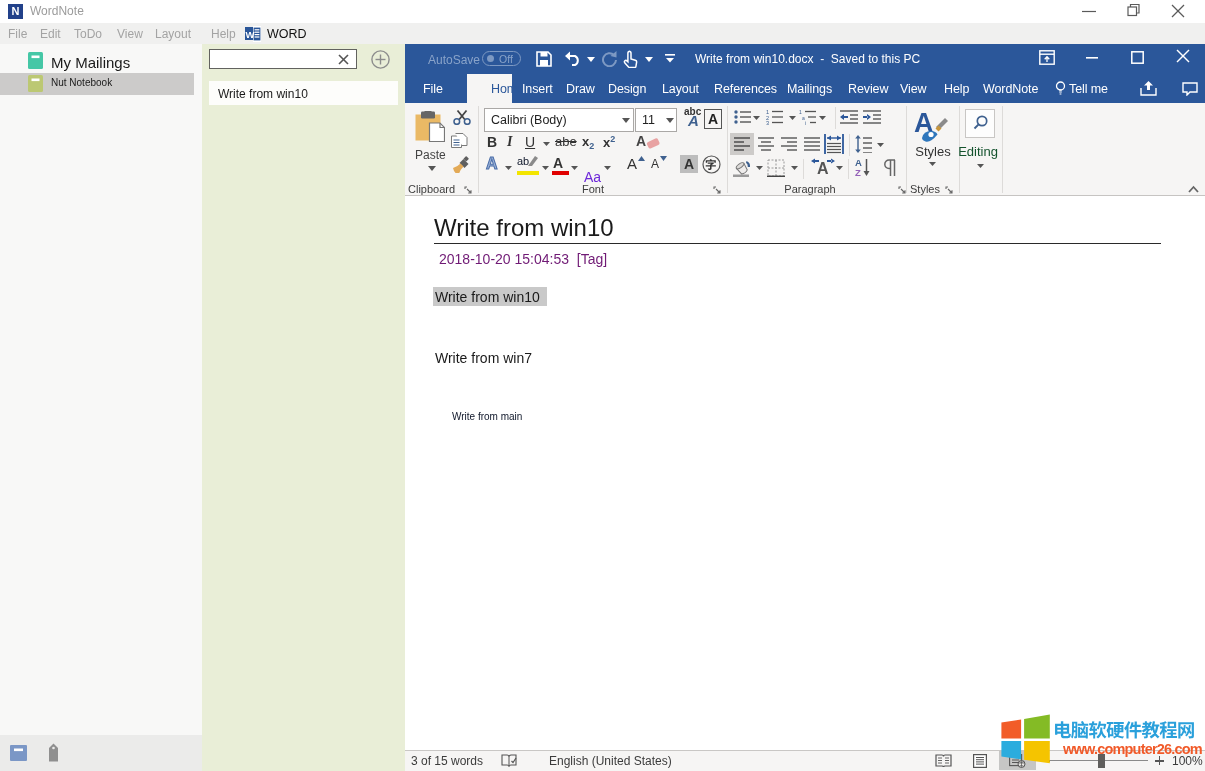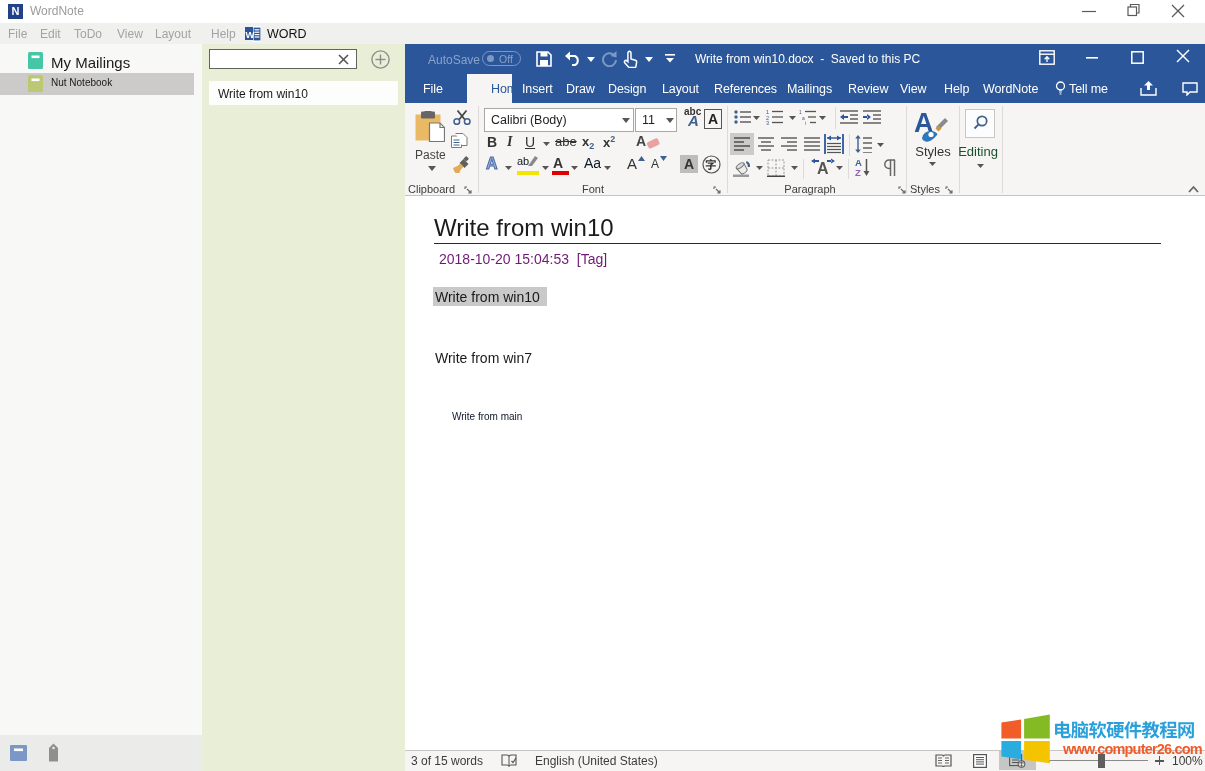--- a/index.html
+++ b/index.html
@@ -265,21 +265,21 @@
       </svg>
     <div class="a" style="left:112px;top:68px;width:22px;height:4px;background:#f3e500"></div>
     <svg class="a" style="left:137px;top:63px" width="7" height="4" viewBox="0 0 7 4">
         <path d="M0 0 h7 l-3.5 4 z" fill="#555"></path>
       </svg>
     <div class="a" style="left:148px;top:52px;font-size:14px;font-weight:bold;color:#333">A</div>
     <div class="a" style="left:147px;top:68px;width:17px;height:4px;background:#e00000"></div>
     <svg class="a" style="left:166px;top:63px" width="7" height="4" viewBox="0 0 7 4">
         <path d="M0 0 h7 l-3.5 4 z" fill="#555"></path>
       </svg>
-    <div class="a" style="left:179px;top:52px;font-size:14px;color:#0f172a">Aa</div>
+    <div class="a" style="left:179px;top:66px;font-size:14px;color:#6d28d9">Aa</div>
     <svg class="a" style="left:199px;top:63px" width="7" height="4" viewBox="0 0 7 4">
         <path d="M0 0 h7 l-3.5 4 z" fill="#555"></path>
       </svg>
     <div class="a" style="left:222px;top:52px;font-size:15px;color:#333">A</div>
     <svg class="a" style="left:233px;top:53px" width="7" height="5" viewBox="0 0 7 5">
         <path d="M3.5 0 L7 5 H0 Z" fill="#3f618f"></path>
       </svg>
     <div class="a" style="left:246px;top:54px;font-size:12px;color:#333">A</div>
     <svg class="a" style="left:255px;top:53px" width="7" height="5" viewBox="0 0 7 5">
         <path d="M0 0 H7 L3.5 5 Z" fill="#3f618f"></path>
@@ -532,21 +532,21 @@
     <div class="a" style="left:47px;top:215px;font-size:10px;color:#0f172a">Write from main</div>
   </div>
 
   <div class="a" id="status" style="left:0;top:706px;width:800px;height:21px;background:#f6f5f4;border-top:1px solid #c9c7c5;font-size:12px;color:#3b3b3b">
     <span class="a" style="left:6px;top:3px">3 of 15 words</span>
     <svg class="a" style="left:96px;top:3px" width="16" height="13" viewBox="0 0 16 13">
       <path d="M1 1 h5 a2 2 0 0 1 2 2 a2 2 0 0 1 2-2 h5 v10 h-5 a2 2 0 0 0-2 1.5 a2 2 0 0 0-2-1.5 h-5 z" fill="none" stroke="#555" stroke-width="1.1"></path>
       <line x1="8" y1="3" x2="8" y2="11" stroke="#555" stroke-width="1"></line>
       <path d="M10.5 7 l1.5 1.5 L15 4" fill="none" stroke="#555" stroke-width="1.2"></path>
     </svg>
-    <span class="a" style="left:130px;top:3px">English (United States)</span>
+    <span class="a" style="left:144px;top:3px">English (United States)</span>
 
     <svg class="a" style="left:530px;top:3px" width="17" height="13" viewBox="0 0 17 13">
       <path d="M1 1 h6 a1.5 1.5 0 0 1 1.5 1.5 a1.5 1.5 0 0 1 1.5-1.5 h6 v11 h-6 a1.5 1.5 0 0 0-1.5 1 a1.5 1.5 0 0 0-1.5-1 h-6 z" fill="none" stroke="#555" stroke-width="1.2"></path>
       <g stroke="#555" stroke-width="0.9">
           <line x1="3" y1="4" x2="7" y2="4"></line>
           <line x1="3" y1="6.5" x2="7" y2="6.5"></line>
           <line x1="3" y1="9" x2="7" y2="9"></line>
           <line x1="10" y1="4" x2="14" y2="4"></line>
           <line x1="10" y1="6.5" x2="14" y2="6.5"></line>
           <line x1="10" y1="9" x2="14" y2="9"></line>

